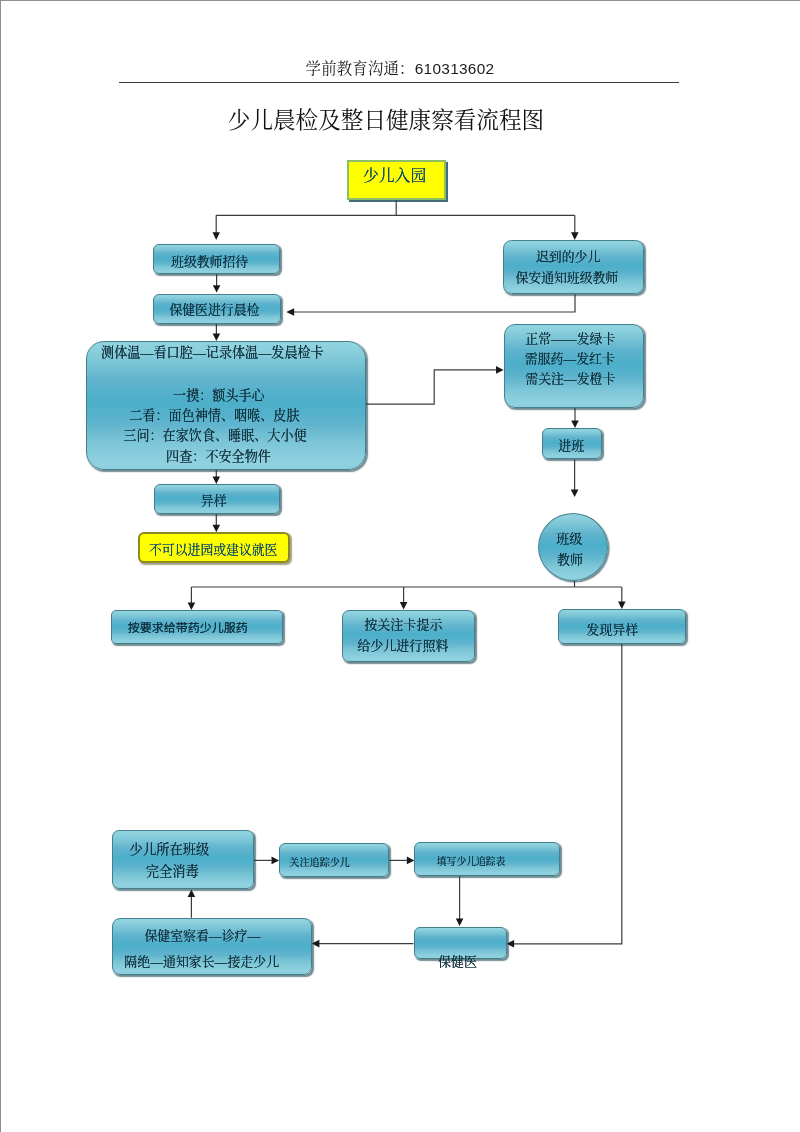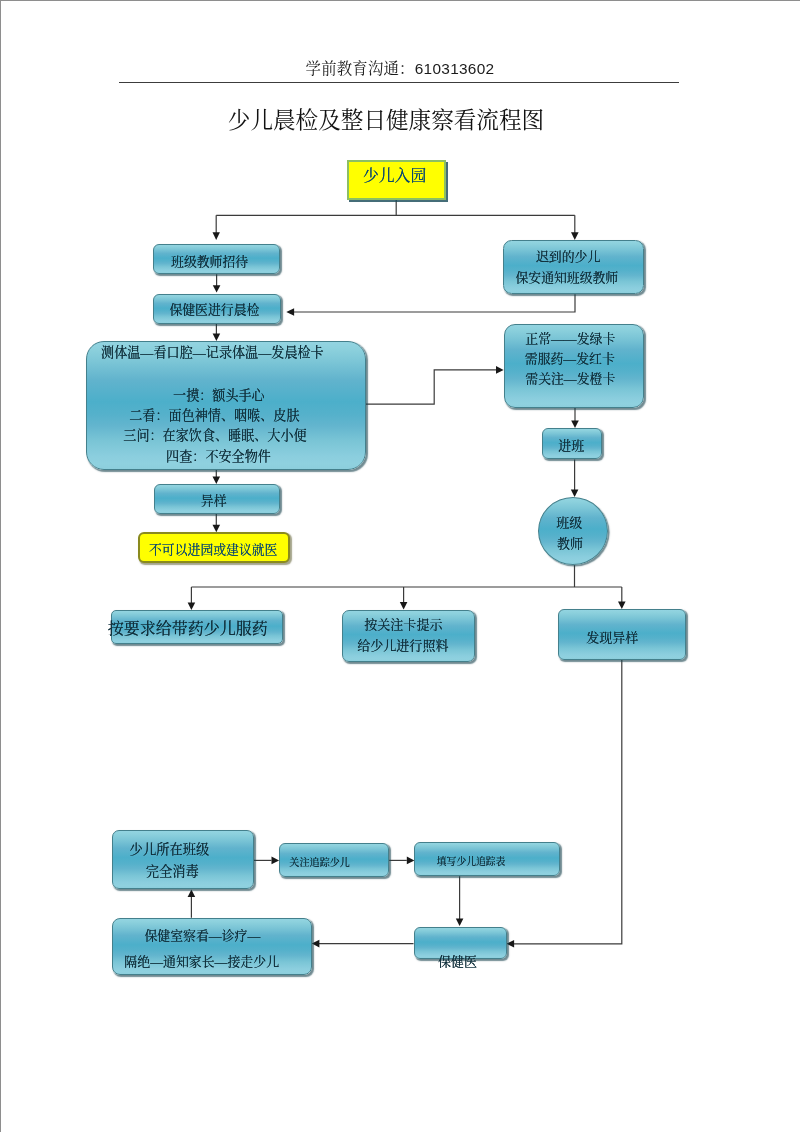--- a/index.html
+++ b/index.html
@@ -45,32 +45,32 @@
   #n-late    {left:503px; top:240.2px;width:140.5px;height:53.8px;border-radius:8.5px;
               font-size:12.85px; line-height:22px; padding-right:4px;}
   #n-check   {left:153px; top:293.6px;width:128px; height:30px;  border-radius:6px;
               font-size:12.85px; line-height:14px; padding-right:3px;}
   #n-detail  {left:85.6px;top:341px;  width:280.2px;height:128.5px;border-radius:18px;
               font-size:13.1px;  line-height:21.2px; padding-right:6px;}
   #n-cards   {left:504px; top:324px;  width:140px; height:84px;  border-radius:11px;
               font-size:12.85px; line-height:20.5px; padding-right:10px; padding-bottom:14px;}
   #n-enter   {left:542px; top:428.2px;width:60px;  height:31.2px;border-radius:6px;
               font-size:13px; line-height:14px;}
-  #n-teacher {left:538px; top:497px;  width:70px;  height:68px;  border-radius:50%;
+  #n-teacher {left:538px; top:513px;  width:70px;  height:68px;  border-radius:50%;
               font-size:13px; line-height:21px; padding-right:4px;}
   #n-abnormal{left:153.6px;top:484px; width:126.7px;height:29.9px;border-radius:6px;
               font-size:12.9px; line-height:14px; padding-right:6px;}
   #n-noentry {left:138px; top:532.3px;width:152.3px;height:30.3px;border-radius:6px;
               border:2px solid #8a8a1e; font-size:12.85px; line-height:14px;
               box-shadow:1.8px 1.8px 1.2px rgba(74,74,22,0.5);}
   #n-medicine{left:111px; top:610px;  width:171.5px;height:34.2px;border-radius:5px;
-              font-size:16px; line-height:14px; padding-right:20px;}
+              font-size:12px; line-height:14px; padding-right:20px;font-family:Liberation Mono, monospace;}
   #n-carecard{left:341.7px;top:609.7px;width:133.3px;height:52px;border-radius:7px;
               font-size:13.05px; line-height:21px; padding-right:8px;}
-  #n-found   {left:558.4px;top:609.1px;width:127.2px;height:51px;border-radius:6px;
+  #n-found   {left:558.4px;top:609.1px;width:127.2px;height:35px;border-radius:6px;
               font-size:13px; line-height:14px; padding-right:22px;}
   #n-disinfect{left:112px;top:830px;  width:142px; height:58.5px;border-radius:7px;
               font-size:13.3px;  line-height:22px; padding-right:28px;}
   #n-followup{left:278.5px;top:843px; width:110.7px;height:34px; border-radius:6px;
               font-size:10.1px;  line-height:11px; padding-right:26px;}
   #n-form    {left:414px; top:842.2px;width:146px; height:34px; border-radius:6px;
               font-size:9.8px;  line-height:11px; padding-right:32px;}
   #n-clinic  {left:111.5px;top:917.8px;width:200px;height:57.4px;border-radius:8px;
               font-size:12.9px; line-height:26px; padding-right:20px;}
   #n-doctor  {left:413.5px;top:926.5px;width:93px; height:32.5px;border-radius:6px;

